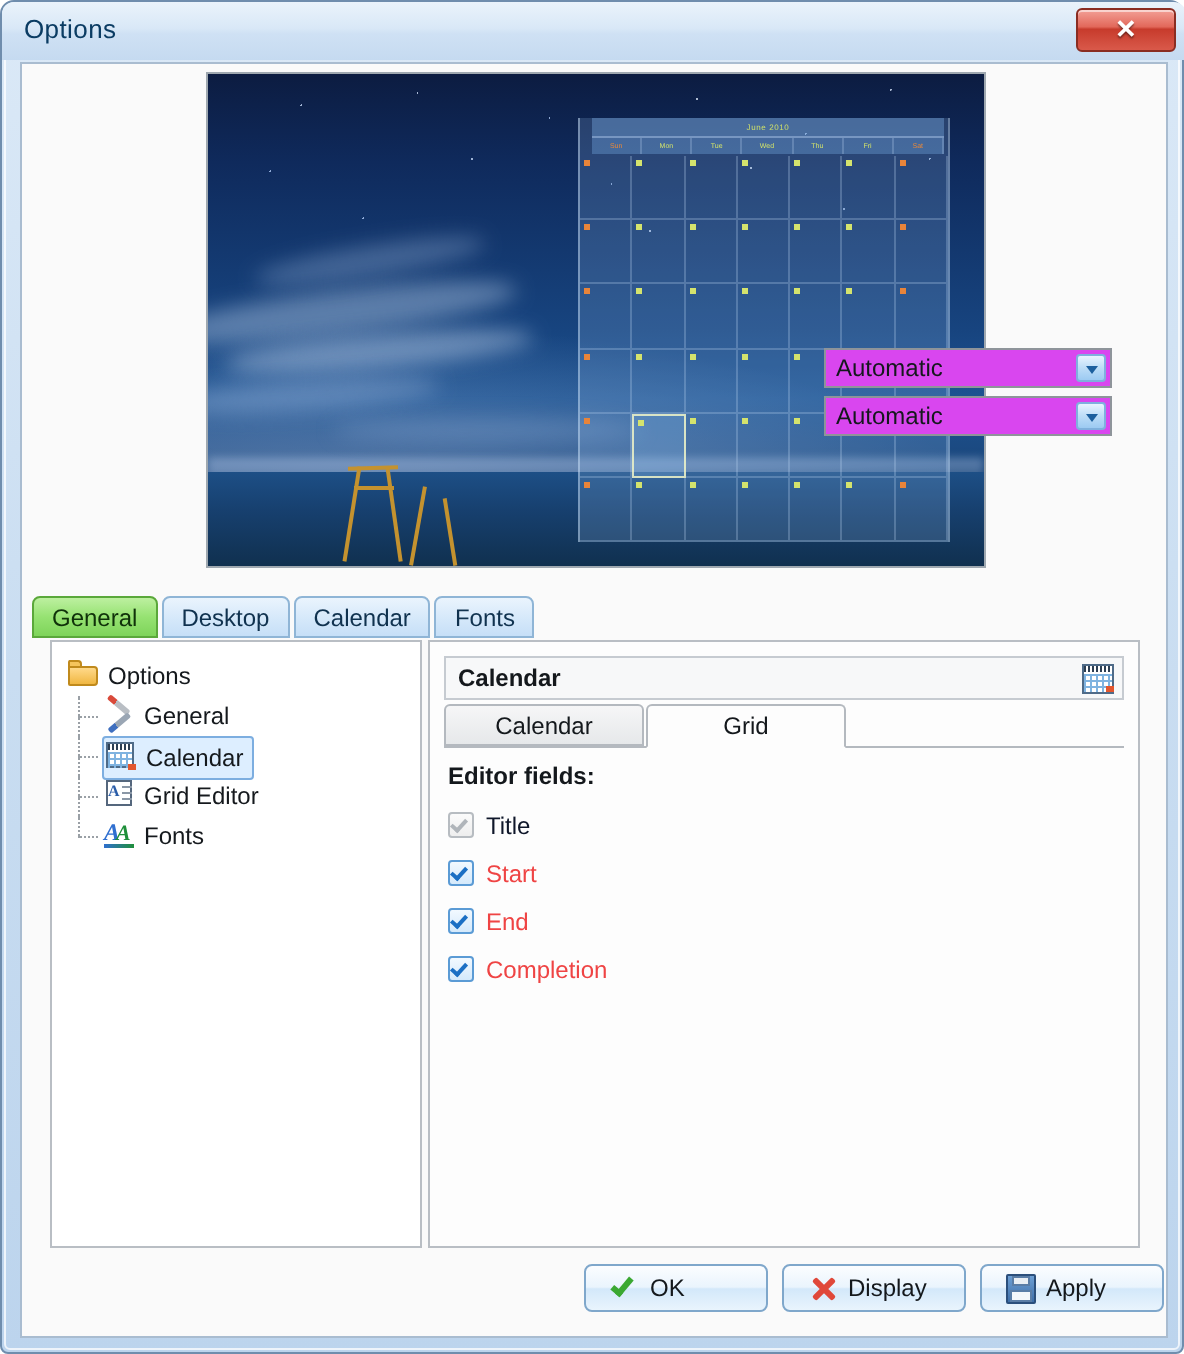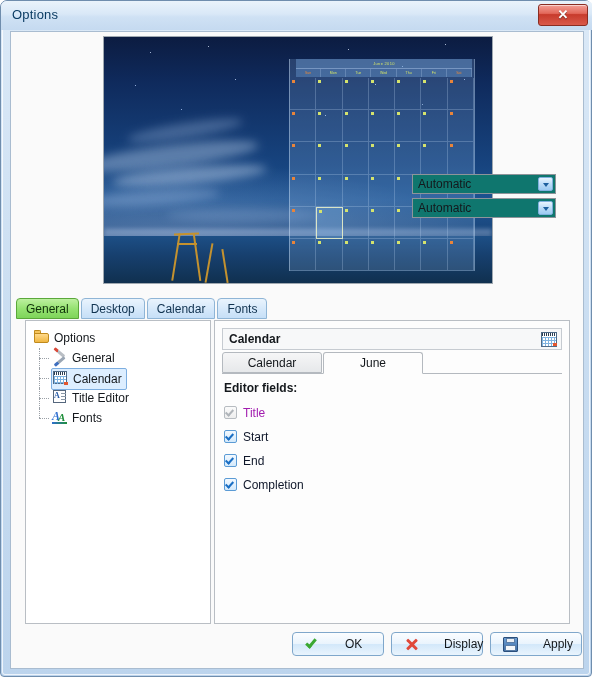--- a/index.html
+++ b/index.html
@@ -493,31 +493,31 @@
     border-width: 0 2px 2px 0;
     transform: rotate(42deg);
     box-sizing: border-box;
   }
   .cb.disabled .tick { border-color: #b0b5ba; }
   .row .rlabel {
     position: absolute;
     left: 19px; top: 0;
     line-height: 18px;
     font-size: 12px;
-    color: #0f172a;
+    color: #ef4444;
     white-space: nowrap;
   }
-  .row.disabled .rlabel { color: #a21caf; }
+  .row.disabled .rlabel { color: #0f172a; }
 
   .combo {
     position: absolute;
     width: 144px;
     height: 20px;
     box-sizing: border-box;
-    background: #0f766e;
+    background: #d946ef;
     border: 1px solid #8e949a;
     cursor: pointer;
   }
   .combo-0 { left: 410px; top: 430px; }
   .combo-1 { left: 410px; top: 454px; }
   .combo .ctext {
     position: absolute;
     left: 5px; top: 0;
     line-height: 18px;
     font-size: 12px;
@@ -548,21 +548,21 @@
     width: 92px;
     height: 24px;
     box-sizing: border-box;
     border: 1px solid #7fa7cb;
     border-radius: 4px;
     background: linear-gradient(to bottom, #fbfdff 0%, #eaf4fd 48%, #d3e8fa 52%, #e9f4fd 100%);
     cursor: pointer;
   }
   .btn .blabel {
     position: absolute;
-    left: 52px; top: 0;
+    left: 32px; top: 0;
     line-height: 22px;
     font-size: 12px;
     color: #14181c;
   }
   .btn-ok { left: 289px; }
   .btn-cancel { left: 388px; }
   .btn-apply { left: 487px; text-decoration: underline; }
 
   .bicon { position: absolute; left: 12px; top: 4px; width: 15px; height: 15px; }
   
@@ -803,21 +803,21 @@
               <span class="cbody"></span><span class="chead"></span><span class="cgrid"></span><span class="cred"></span>
             </span><span class="tlabel">Calendar</span>
           </span>
         </div>
 
         <div class="tnode tchild">
           <span class="dots"></span>
           <span class="ticon ic-text">
             <span class="tbody"></span><span class="ta">A</span>
             <span class="tl" style="top:4px"></span><span class="tl" style="top:7px"></span><span class="tl" style="top:10px"></span>
-          </span><span class="tlabel">Title Editor</span>
+          </span><span class="tlabel">Grid Editor</span>
         </div>
 
         <div class="tnode tchild last">
           <span class="dots"></span>
           <span class="ticon ic-fonts">
             <span class="fa1">A</span><span class="fa2">A</span><span class="fu"></span>
           </span><span class="tlabel">Fonts</span>
         </div>
 
       </div>
@@ -830,21 +830,21 @@
         <span class="dh-icon ic-cal">
           <span class="cbody" style="width:16px;height:15px"></span>
           <span class="chead" style="width:16px"></span>
           <span class="cgrid" style="width:14px;height:9px"></span>
           <span class="cred"></span>
         </span>
       </div>
 
       <div class="itabs">
         <div class="itab itab-0">Calendar</div>
-        <div class="itab itab-1 active">June</div>
+        <div class="itab itab-1 active">Grid</div>
       </div>
 
       <div class="fields-label">Editor fields:</div>
 
       <div class="row row-0 disabled">
         <span class="cb disabled">
             <span class="tick"></span>
           </span>
         <span class="rlabel">Title</span>
       </div>

